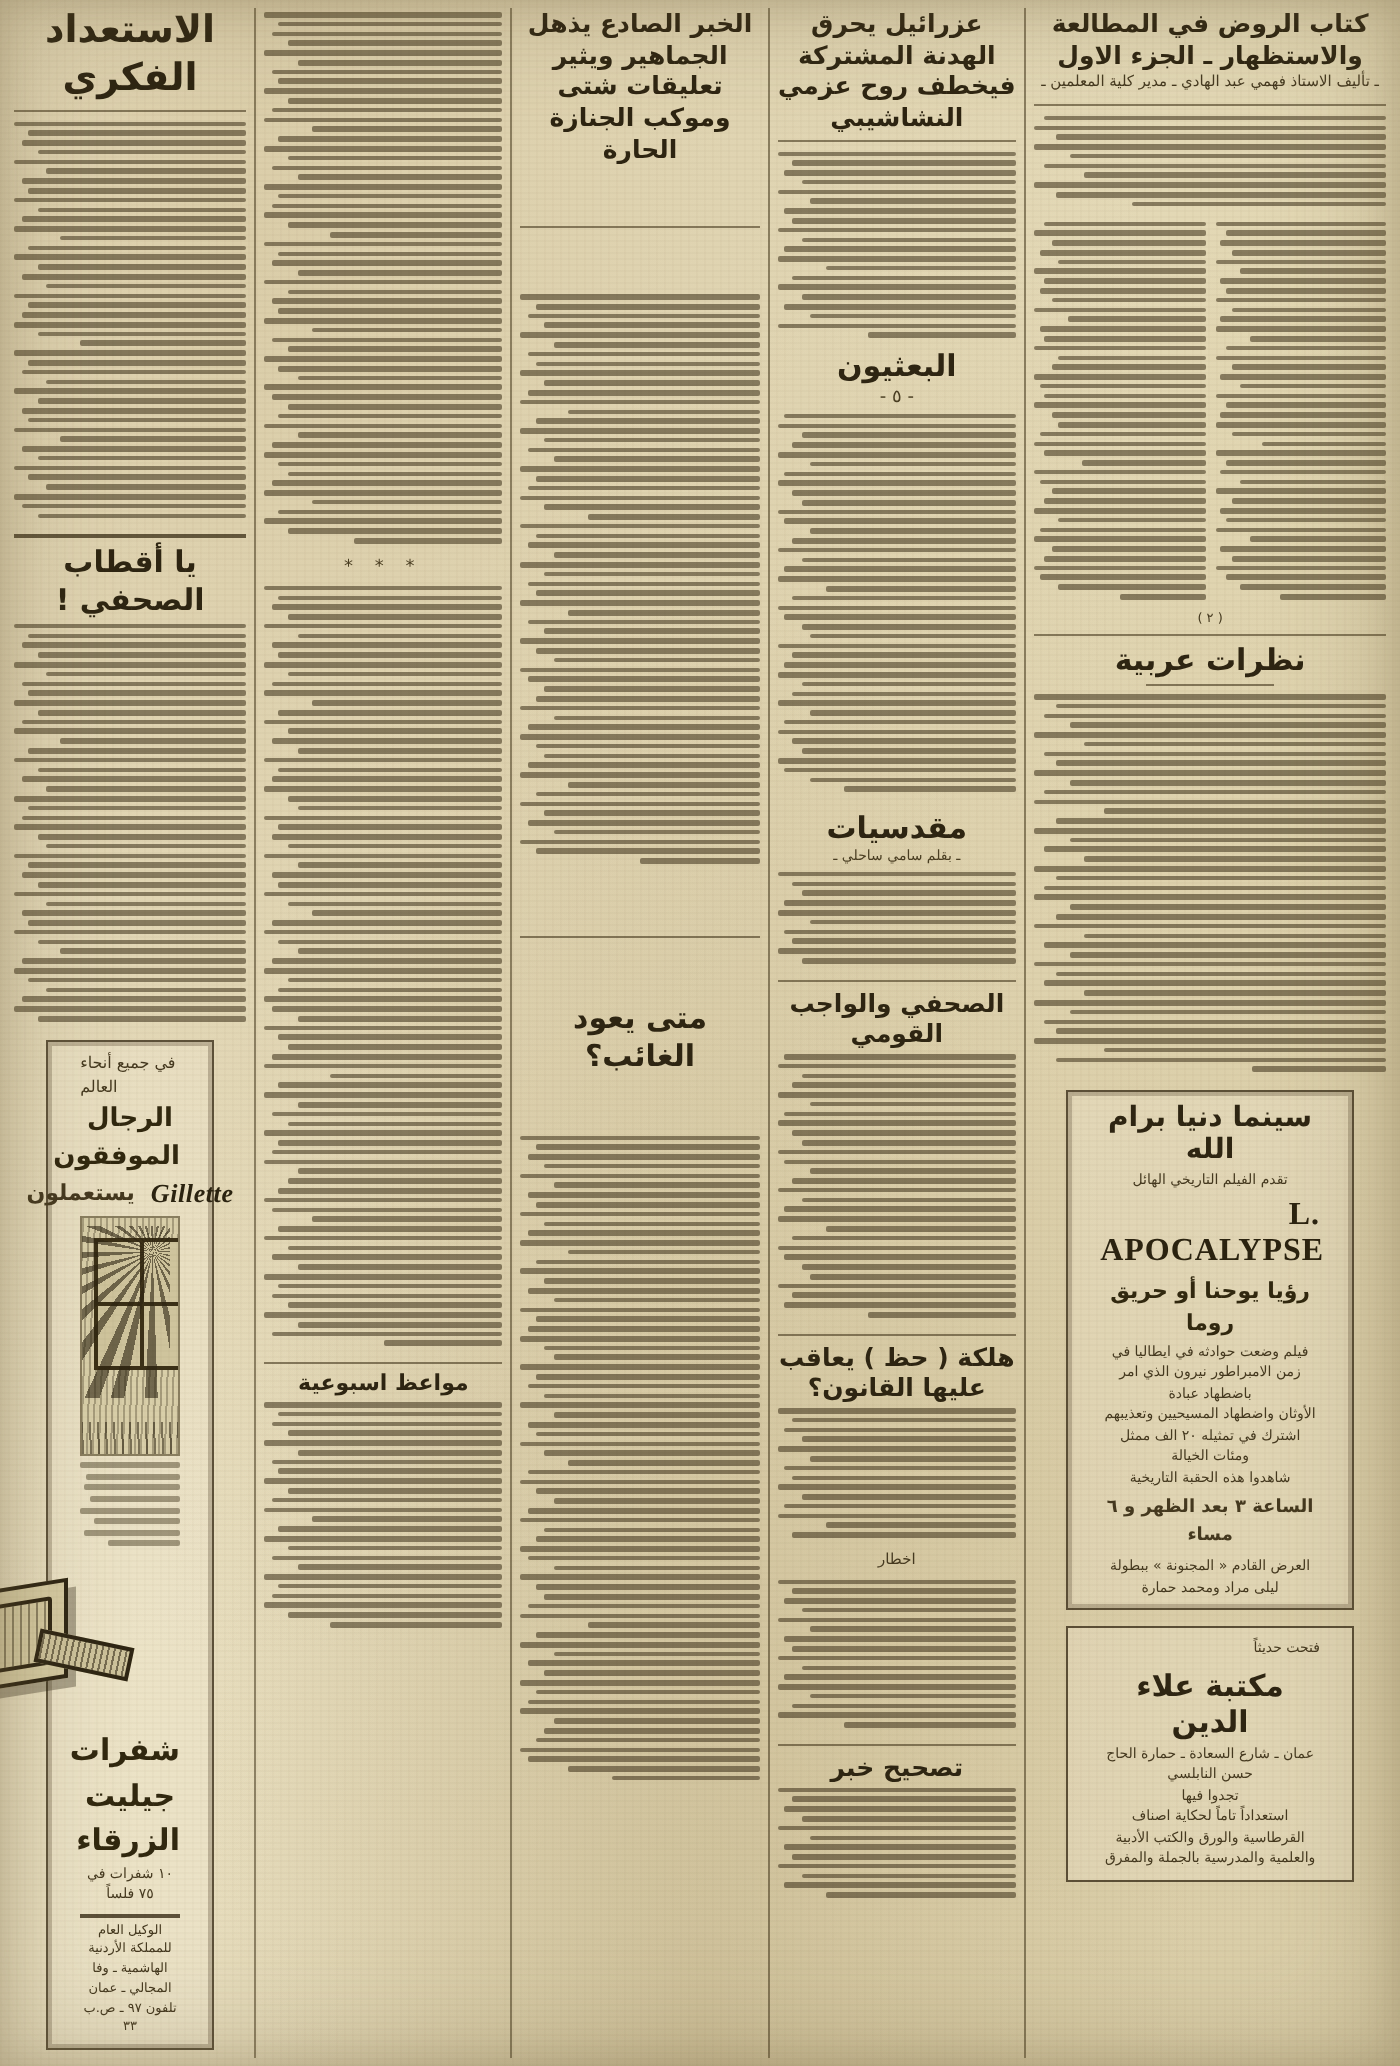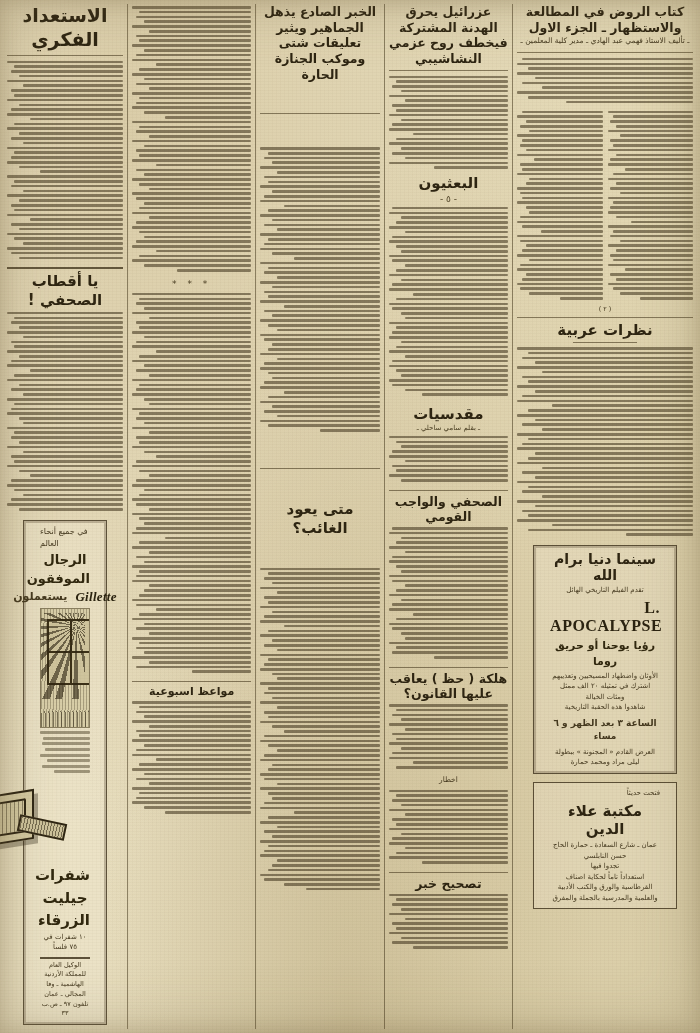--- a/index.html
+++ b/index.html
@@ -355,20 +355,21 @@
           <div class="ln w80"></div>
           <div class="ln w94"></div>
           <div class="ln w38"></div>
       </div>
 
       <div class="ad ad-double">
         <div class="ad-title">سينما دنيا برام الله</div>
         <div class="ad-line">تقدم الفيلم التاريخي الهائل</div>
         <div class="ad-latin">L. APOCALYPSE</div>
         <div class="ad-line big">رؤيا يوحنا أو حريق روما</div>
+        <div class="ad-line">فيلم وضعت حوادثه في ايطاليا في زمن الامبراطور نيرون الذي امر باضطهاد عبادة</div>
         <div class="ad-line">الأوثان واضطهاد المسيحيين وتعذيبهم</div>
         <div class="ad-line">اشترك في تمثيله ٢٠ الف ممثل ومئات الخيالة</div>
         <div class="ad-line">شاهدوا هذه الحقبة التاريخية</div>
         <div class="ad-line med" style="margin-top:4px">الساعة ٣ بعد الظهر و ٦ مساء</div>
         <div class="ad-line" style="margin-top:3px">العرض القادم « المجنونة » ببطولة ليلى مراد ومحمد حمارة</div>
       </div>
 
       <div class="ad">
         <div class="ad-line" style="text-align:right">فتحت حديثاً</div>
         <div class="ad-title" style="font-size:15px;margin-top:4px">مكتبة علاء الدين</div>

